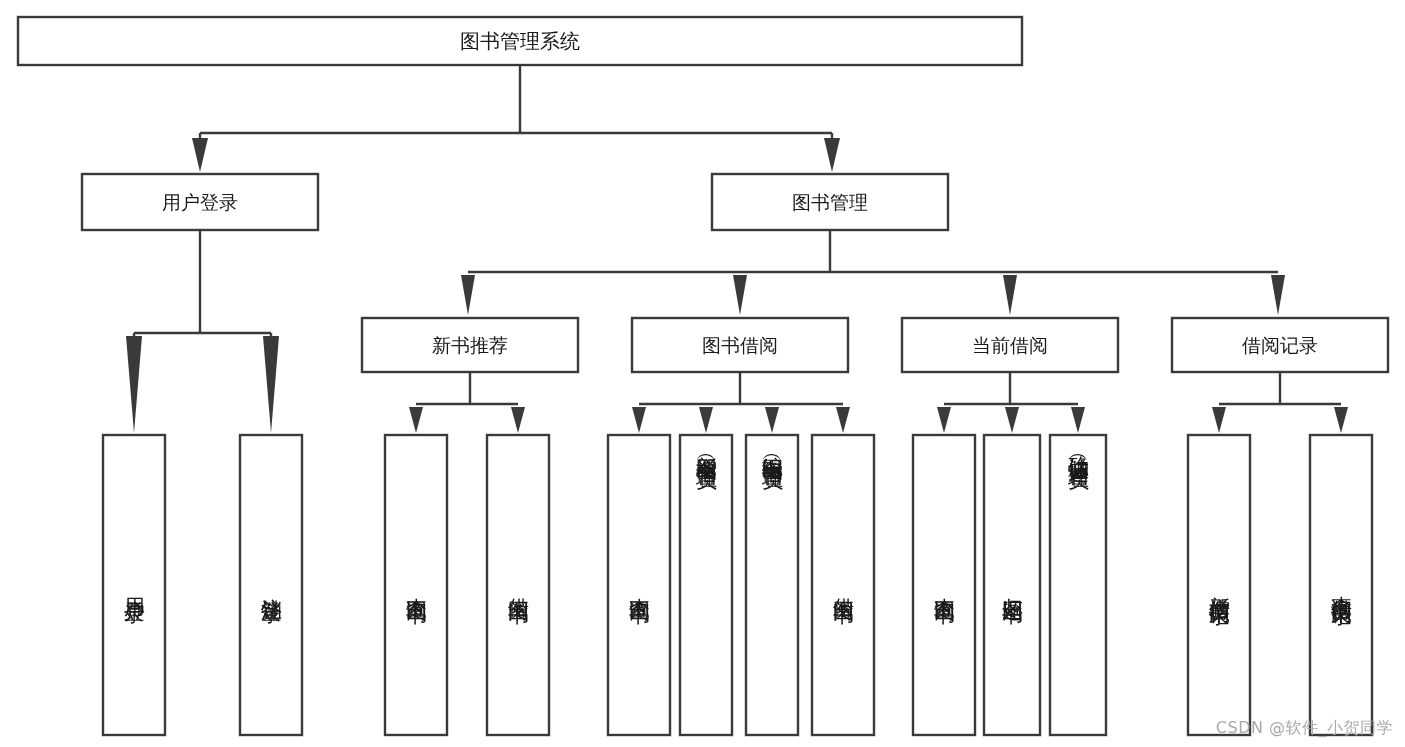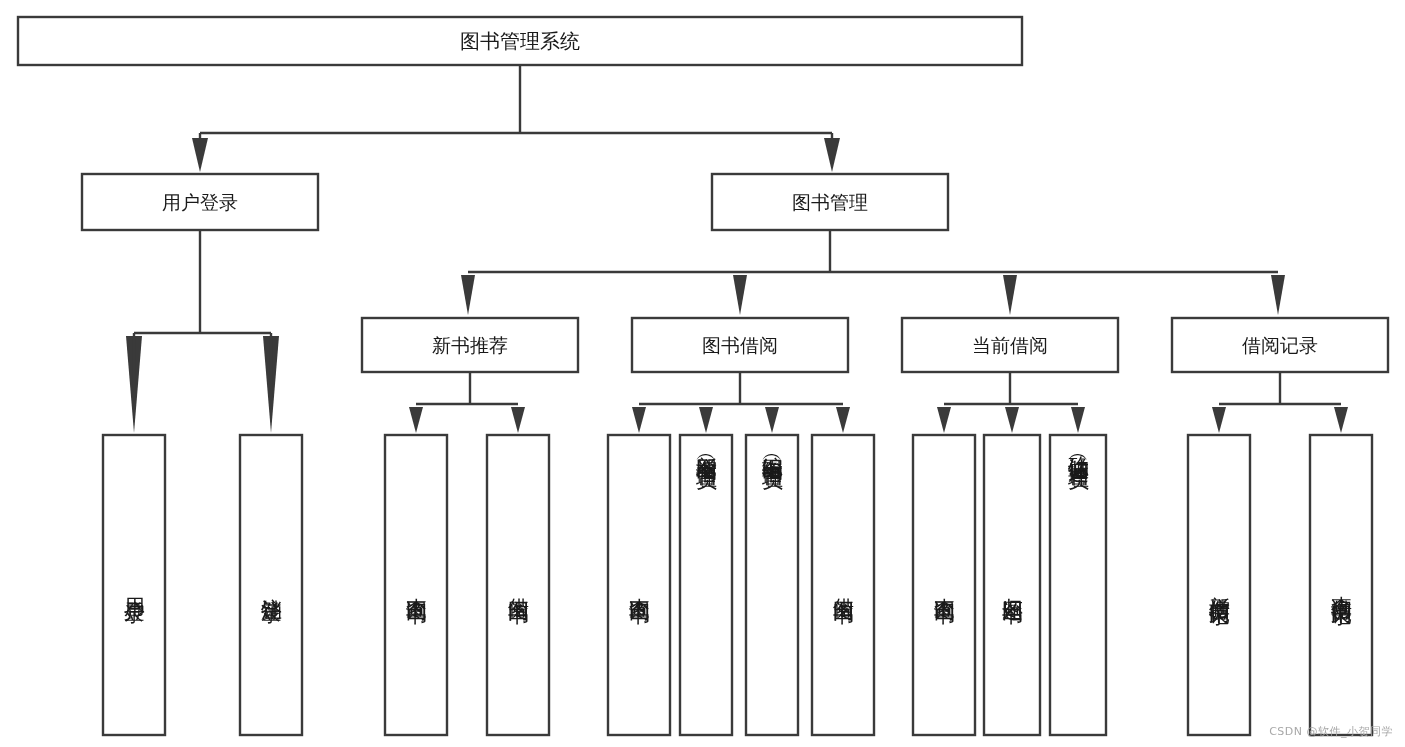--- a/index.html
+++ b/index.html
@@ -73,21 +73,21 @@
     line-height: 1.18;
     letter-spacing: 2px;
     color: #1a1a1a;
     white-space: nowrap;
   }
   .watermark {
     position: absolute;
     right: 12px;
     bottom: 8px;
     font-family: "DejaVu Sans", "Liberation Sans", sans-serif;
-    font-size: 11px;
+    font-size: 16px;
     color: #a8a8a8;
     white-space: nowrap;
     letter-spacing: 0.5px;
     margin-top: 21px;
   }
 </style>
 </head>
 <body>
 
 <div id="diagram-root">

